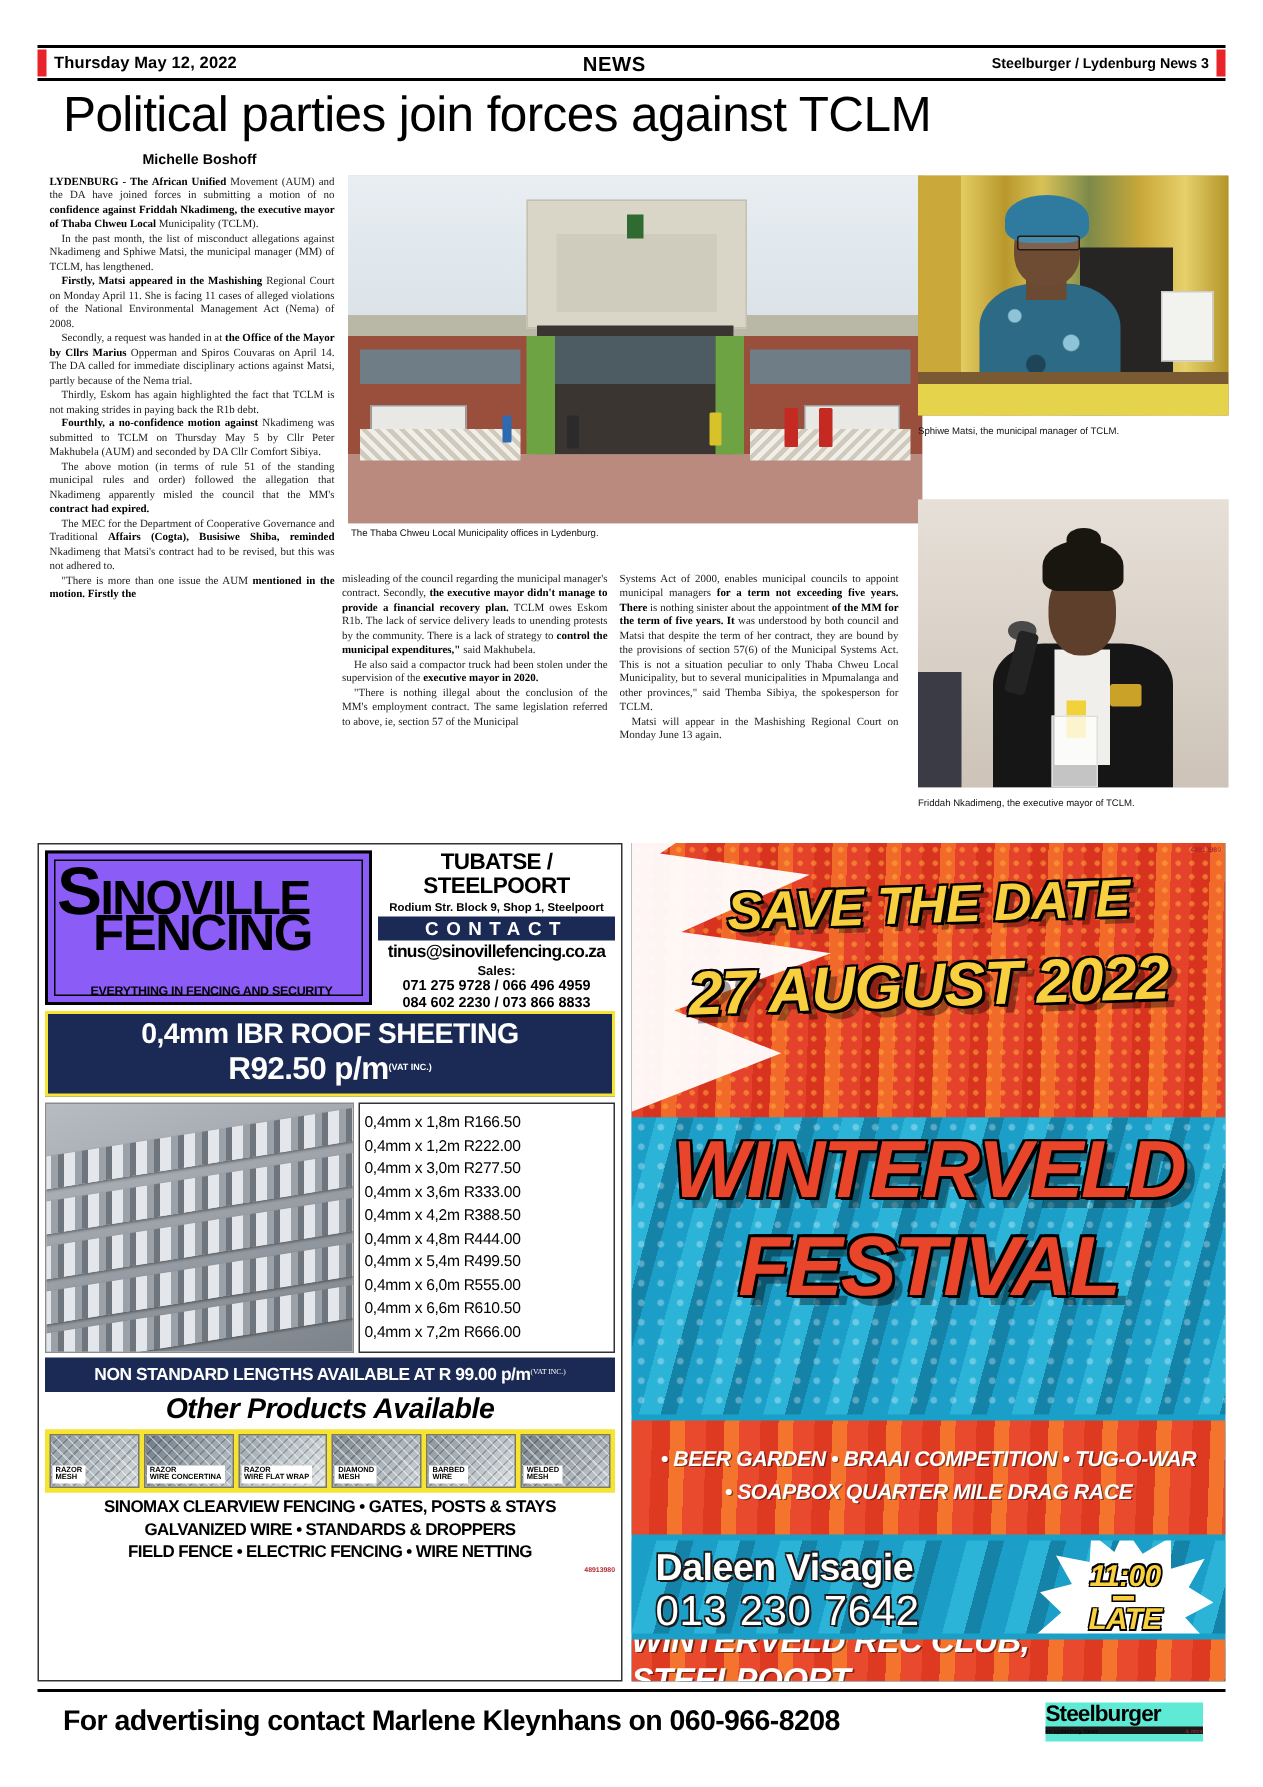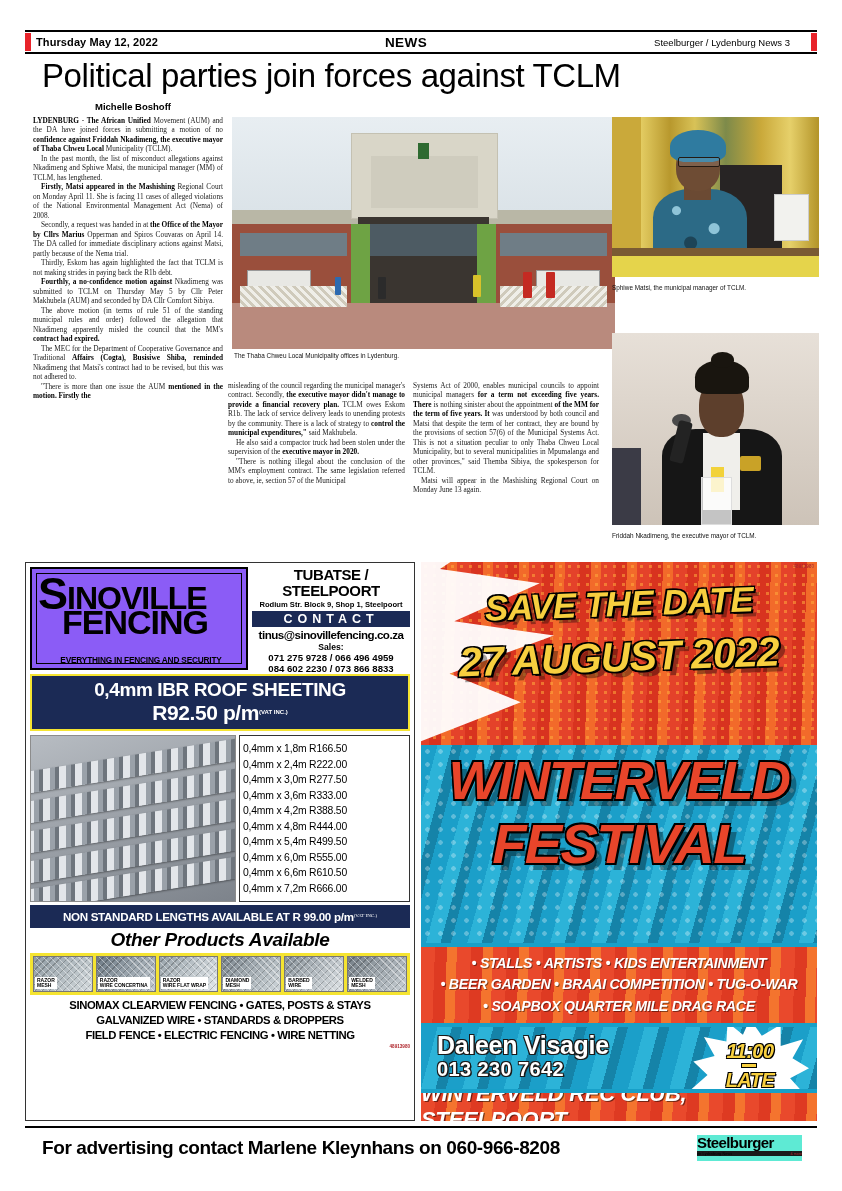--- a/index.html
+++ b/index.html
@@ -13,22 +13,22 @@
 
   
   .masthead{position:absolute;left:25px;top:30px;width:792px;height:24px;
     border-top:2px solid #000;border-bottom:2px solid #000;
     display:flex;align-items:center;box-sizing:border-box;}
   .mh-tick{width:6px;height:18px;background:#e8232a;flex:0 0 auto;}
   .mh-date{font-family:"Liberation Sans",sans-serif;font-weight:bold;font-size:11px;
     margin-left:5px;letter-spacing:.1px;white-space:nowrap;}
   .mh-center{flex:1;text-align:center;font-family:"Liberation Sans",sans-serif;
     font-weight:bold;font-size:13.5px;letter-spacing:.4px;}
-  .mh-right{font-family:"Liberation Sans",sans-serif;font-weight:normal;font-size:9.5px;
-    margin-right:21px;white-space:nowrap;}
+  .mh-right{font-family:"Liberation Sans",sans-serif;font-weight:bold;font-size:9.5px;
+    margin-right:5px;white-space:nowrap;}
 
   
   .headline{position:absolute;left:42px;top:58px;width:760px;
     font-family:"Liberation Sans",sans-serif;font-weight:normal;
     font-size:33px;letter-spacing:-0.4px;color:#000;line-height:1.1;}
 
   .byline{position:absolute;left:95px;top:101px;
     font-family:"Liberation Sans",sans-serif;font-weight:bold;font-size:9.5px;}
 
   
@@ -229,21 +229,21 @@
   .wv-feat div{font-family:"Liberation Sans",sans-serif;font-weight:bold;font-style:italic;
     font-size:14.2px;color:#fff;letter-spacing:-.3px;line-height:1.52;
     text-shadow:1px 1px 0 rgba(0,0,0,.45);white-space:nowrap;}
 
   .wv-contact{position:absolute;left:0;top:465px;width:100%;height:62px;overflow:hidden;
     background:repeating-linear-gradient(105deg,#1b9fc9 0 16px,#2cb3d8 16px 30px,#1583a8 30px 40px);}
   .wv-cname{position:absolute;left:16px;top:4px;font-family:"Liberation Sans",sans-serif;
     font-weight:bold;font-size:25px;color:#fff;letter-spacing:-.3px;
     text-shadow:1.4px 1.4px 0 #1a1a1a,-1px -1px 0 #1a1a1a,1px -1px 0 #1a1a1a,-1px 1px 0 #1a1a1a;}
   .wv-cnum{position:absolute;left:16px;top:31px;font-family:"Liberation Sans",sans-serif;
-    font-weight:bold;font-size:20px;color:#fff;letter-spacing:.4px;
+    font-weight:normal;font-size:28px;color:#fff;letter-spacing:.4px;
     text-shadow:1.4px 1.4px 0 #1a1a1a,-1px -1px 0 #1a1a1a,1px -1px 0 #1a1a1a,-1px 1px 0 #1a1a1a;text-align:center;}
   .wv-star{position:absolute;right:8px;top:-8px;width:118px;height:112px;background:#fff;
     clip-path:polygon(50% 0,60% 15%,76% 5%,76% 24%,95% 18%,86% 35%,100% 44%,84% 53%,97% 68%,
       79% 69%,83% 88%,66% 78%,60% 97%,49% 82%,35% 97%,31% 78%,15% 86%,18% 68%,0 63%,
       14% 50%,2% 38%,20% 33%,11% 16%,30% 20%,31% 3%,44% 14%);}
   .wv-time{position:absolute;right:24px;top:14px;width:86px;text-align:center;
     font-family:"Liberation Sans",sans-serif;font-weight:bold;font-style:italic;font-size:20px;
     color:#f7cf3f;letter-spacing:-.5px;line-height:1.0;
     text-shadow:1.2px 1.2px 0 #000,-1px -1px 0 #000,1px -1px 0 #000,-1px 1px 0 #000;}
   .wv-dash{position:absolute;right:60px;top:36px;width:14px;height:3px;background:#f7cf3f;
@@ -399,21 +399,21 @@
     <div class="fen-mid">
       <div class="fen-img">
         <div class="sheet" style="top:18px"></div>
         <div class="sheet" style="top:48px"></div>
         <div class="sheet" style="top:78px"></div>
         <div class="sheet" style="top:108px"></div>
         <div class="sheet" style="top:136px"></div>
       </div>
       <div class="fen-prices">
         <div>0,4mm x 1,8m R166.50</div>
-        <div>0,4mm x 2,4m R222.00</div>
+        <div>0,4mm x 1,2m R222.00</div>
         <div>0,4mm x 3,0m R277.50</div>
         <div>0,4mm x 3,6m R333.00</div>
         <div>0,4mm x 4,2m R388.50</div>
         <div>0,4mm x 4,8m R444.00</div>
         <div>0,4mm x 5,4m R499.50</div>
         <div>0,4mm x 6,0m R555.00</div>
         <div>0,4mm x 6,6m R610.50</div>
         <div>0,4mm x 7,2m R666.00</div>
       </div>
     </div>
@@ -470,21 +470,20 @@
       <div class="wv-date">27 AUGUST 2022</div>
     </div>
 
     <div class="wv-mid">
       <div class="wv-middots"></div>
       <div class="wv-name1">WINTERVELD</div>
       <div class="wv-name2">FESTIVAL</div>
     </div>
 
     <div class="wv-feat">
-      <div>• STALLS • ARTISTS • KIDS ENTERTAINMENT</div>
       <div>• BEER GARDEN • BRAAI COMPETITION • TUG-O-WAR</div>
       <div>• SOAPBOX QUARTER MILE DRAG RACE</div>
     </div>
 
     <div class="wv-contact">
       <div class="wv-star"></div>
       <div class="wv-cname">Daleen Visagie</div>
       <div class="wv-cnum">013 230 7642</div>
       <div class="wv-time">11:00</div>
       <div class="wv-dash"></div>

